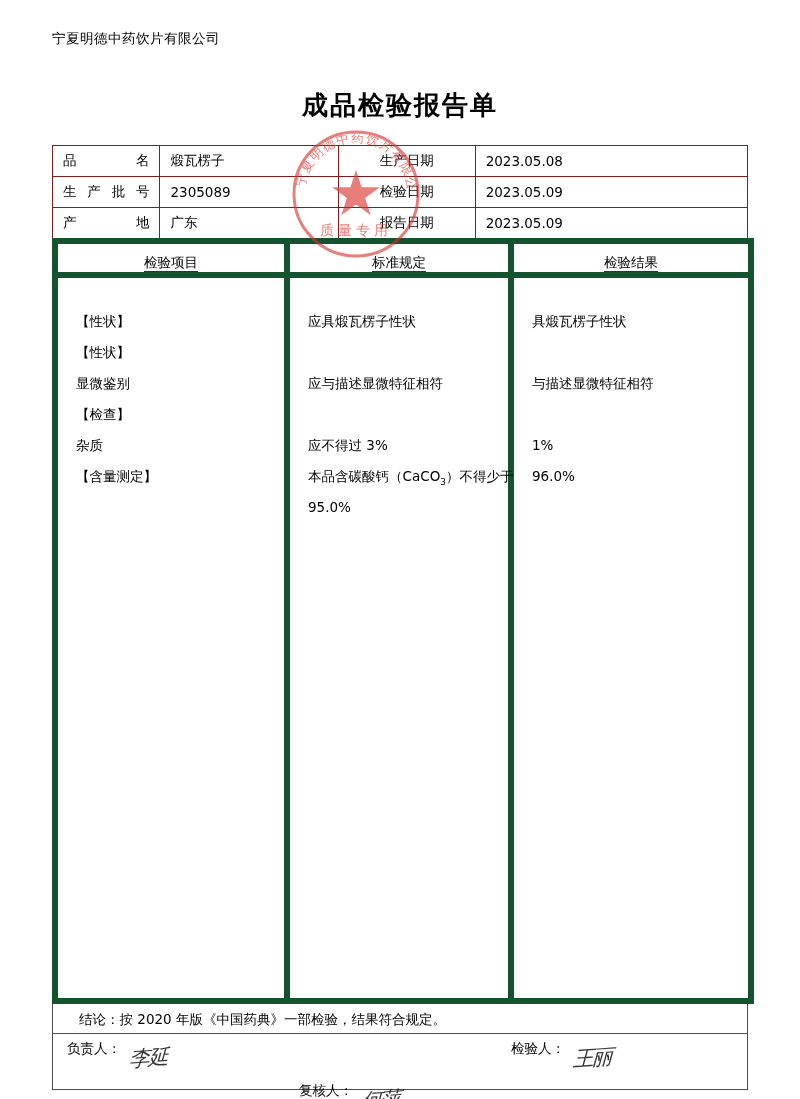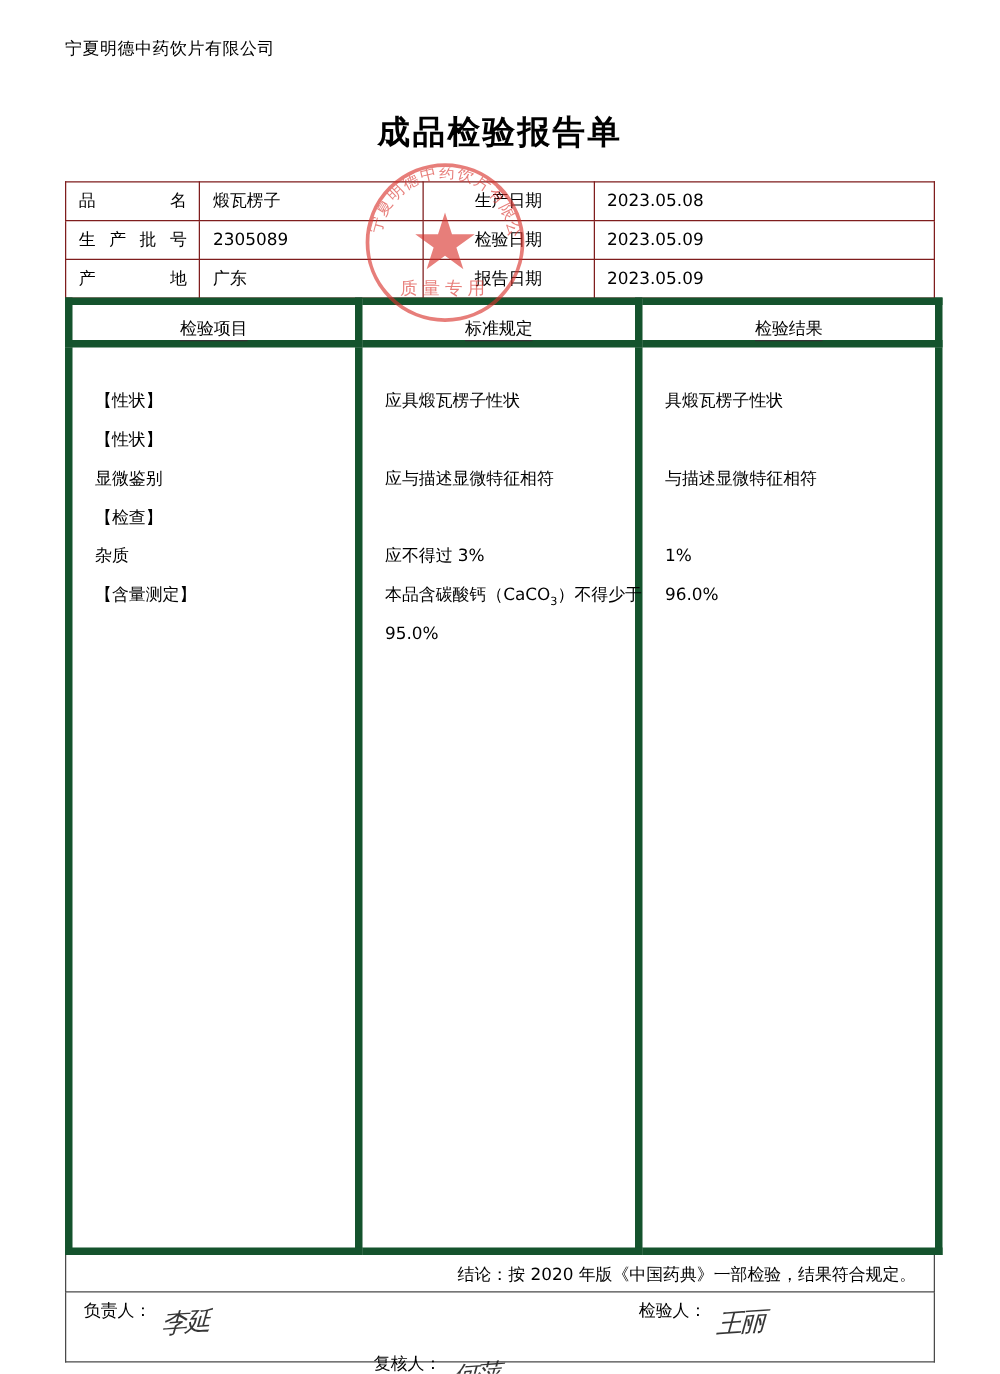--- a/index.html
+++ b/index.html
@@ -133,24 +133,23 @@
     line-height: 31px;
     white-space: nowrap;
   }
   .sub { font-size: 9px; vertical-align: sub; }
   
   .concl {
     border: 1px solid #4a4a4a;
     border-top: none;
     font-size: 13.5px;
     font-family: "DejaVu Sans", "Liberation Sans", sans-serif;
-    padding: 7px 14px;
+    padding: 7px 26px;
     box-sizing: border-box;
     height: 30px;
-    text-align: right;
   }
   .signs {
     border: 1px solid #4a4a4a;
     border-top: none;
     height: 56px;
     box-sizing: border-box;
     display: flex;
     align-items: flex-start;
     font-size: 13.5px;
     font-family: "DejaVu Sans", "Liberation Sans", sans-serif;

